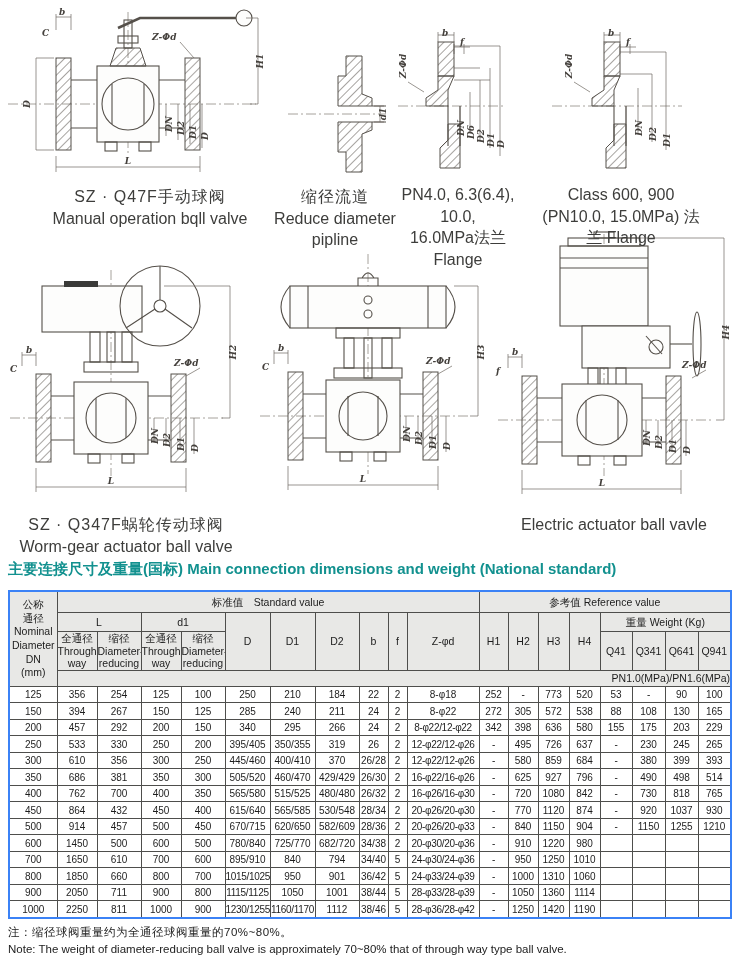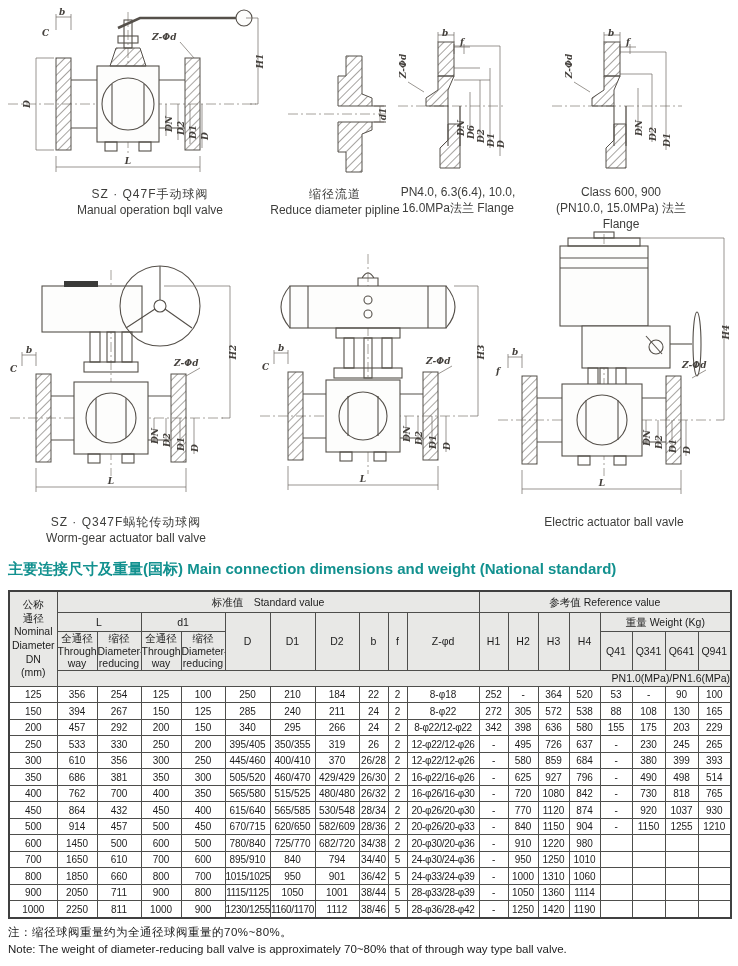--- a/index.html
+++ b/index.html
@@ -6,25 +6,25 @@
   #page{position:relative;width:738px;height:966px;background:#ffffff;overflow:hidden;
         font-family:"Liberation Sans",sans-serif;color:#1c1c1c;}
   .dwg{position:absolute;}
   .dwg svg{overflow:visible;display:block;}
   .ln{stroke:#55504a;stroke-width:1.1;fill:none;}
   .lnf{stroke:#55504a;stroke-width:1.1;fill:#fdfdfc;}
   .ht{stroke:#55504a;stroke-width:1;}
   .dim{stroke:#6e6962;stroke-width:0.7;fill:none;}
   .cl{stroke:#8f8a84;stroke-width:0.8;stroke-dasharray:10 3 2 3;fill:none;}
   .dlbl{font-family:"DejaVu Serif",serif;font-size:9px;font-style:italic;font-weight:bold;fill:#44403c;}
-  .cap{position:absolute;text-align:center;font-size:12px;line-height:1.35;color:#3d3d3b;}
+  .cap{position:absolute;text-align:center;font-size:16px;line-height:1.35;color:#3d3d3b;}
   .cap .cn{letter-spacing:1px;}
   #title{position:absolute;left:8px;top:560px;width:724px;font-size:15px;font-weight:bold;color:#12918f;}
   #tblwrap{position:absolute;left:8px;top:590px;}
-  table{border-collapse:collapse;table-layout:fixed;width:722px;border:2px solid #404040;}
+  table{border-collapse:collapse;table-layout:fixed;width:722px;border:2px solid #3b82f6;}
   th,td{border:1px solid #4e4e4c;text-align:center;vertical-align:middle;padding:0;overflow:hidden;}
   thead th{background:#e8e8e6;font-weight:normal;font-size:10.5px;line-height:1.2;}
   thead tr:nth-child(1) th{height:20px;}
   thead tr:nth-child(2) th{height:18px;}
   thead tr:nth-child(4) th{height:15px;text-align:right;}
   .pre{white-space:pre-line;}
   .dnh{font-size:10.5px;line-height:1.3;}
   tbody td{font-size:10px;height:15.5px;background:#fff;color:#1d1d1d;}
   tbody td.sm{font-size:10px;letter-spacing:-0.3px;margin-left:24px;}
   .note{position:absolute;left:8px;color:#222;}
@@ -355,21 +355,21 @@
             <td>125</td>
             <td>100</td>
             <td>250</td>
             <td>210</td>
             <td>184</td>
             <td>22</td>
             <td>2</td>
             <td>8-φ18</td>
             <td>252</td>
             <td>-</td>
-            <td>364</td>
+            <td>773</td>
             <td>520</td>
             <td>53</td>
             <td>-</td>
             <td>90</td>
             <td>100</td>
           </tr>
           <tr>
             <td>150</td>
             <td>394</td>
             <td>267</td>

